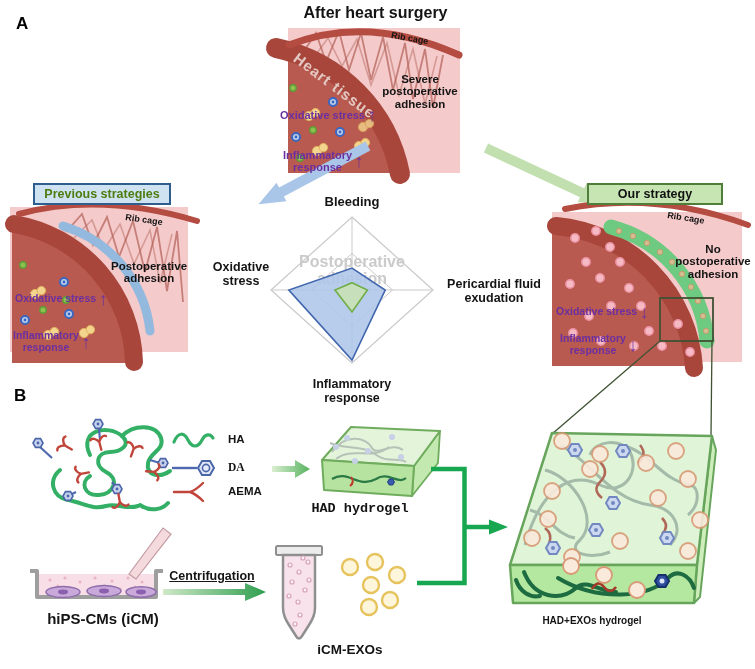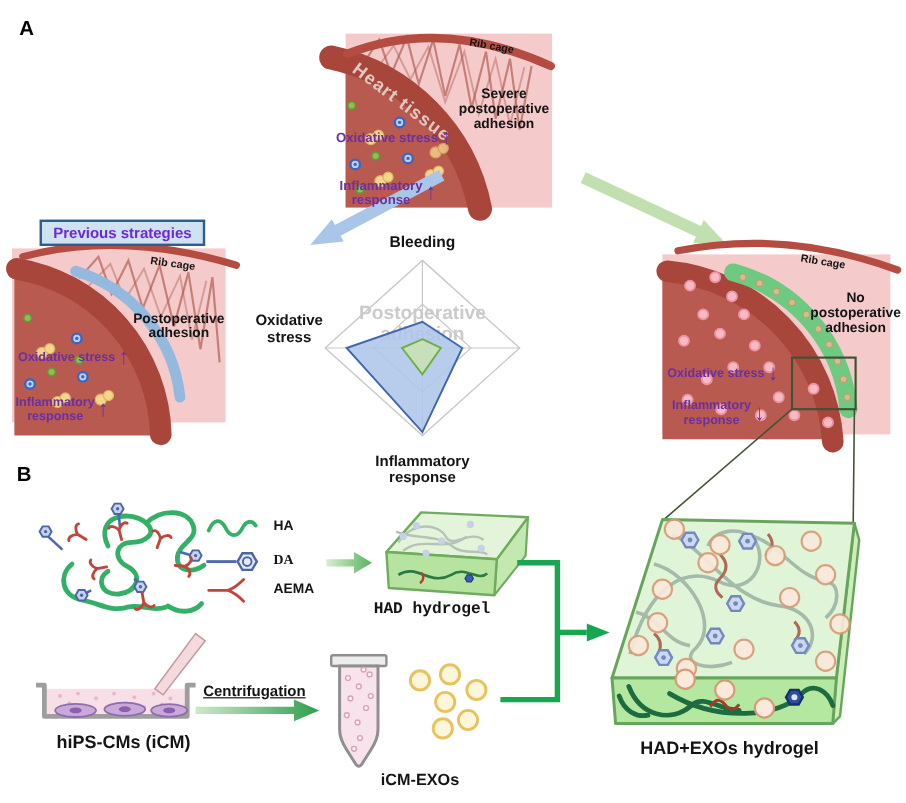--- a/index.html
+++ b/index.html
@@ -12,21 +12,21 @@
   .panel-letter{font-size:17px;font-weight:bold;color:#000;}
   .title{font-size:16px;}
   .ribtxt{font-size:9px;transform-origin:left top;}
   .hearttxt{font-size:15px;color:#e3c8c2;letter-spacing:1px;transform-origin:left top;white-space:nowrap;}
   .purple-row{display:flex;align-items:center;gap:3px;color:#6a2fa0;font-weight:bold;z-index:2;position:absolute;}
   .plbl{font-size:11px;white-space:pre-line;text-align:center;line-height:1.1;}
   .plbl.sm{font-size:10.5px;}
   .parr{font-size:16px;font-weight:bold;line-height:1;transform:scaleY(1.15);}
   .strategy-box{display:flex;align-items:center;justify-content:center;font-weight:bold;
     font-size:12.5px;white-space:nowrap;z-index:2;position:absolute;height:18px;}
-  .prev-box{background:#cfe2f2;border:2px solid #2e5d8e;color:#6d28d9;}
+  .prev-box{background:#cfe2f2;border:2px solid #2e5d8e;color:#4d7c0f;}
   .our-box{background:#c6e5b3;border:2px solid #4f7d3a;color:#111;}
   .axis-lbl{font-size:12.5px;}
   .bleeding-lbl{font-size:13px;}
   .center-lbl{font-size:16px;color:#c2c2c2;opacity:.85;font-weight:bold;}
   .blabel{font-size:15px;}
   .legend-lbl{font-size:11.5px;text-align:left;}
 </style>
 </head>
 <body>
 
@@ -359,37 +359,39 @@
           <circle r="2.5" fill="#dde6f6"></circle>
         </g>
   </g>
 </svg>
 
 <div class="abs under center-lbl lbl" style="left:288px;top:253px;width:128px;">Postoperative
 adhesion</div>
 
 <div class="abs panel-letter" style="left:16px;top:14px;">A</div>
 <div class="abs panel-letter" style="left:14px;top:386px;">B</div>
+<div class="abs lbl title" style="left:278px;top:4px;width:195px;">After heart surgery</div>
 
 <div class="abs lbl ribtxt" style="left:392px;top:31px;transform:rotate(10deg);">Rib cage</div>
 <div class="abs lbl hearttxt" style="left:300px;top:50px;transform:rotate(37deg);">Heart tissue</div>
 <div class="abs lbl" style="left:374px;top:73px;width:92px;font-size:11.5px;">Severe
 postoperative
 adhesion</div>
 <div class="purple-row" style="left:280px;top:107px;">
   <span class="plbl">Oxidative stress</span>
   <span class="parr">↑</span>
 </div>
 <div class="purple-row" style="left:283px;top:149px;">
   <span class="plbl">Inflammatory
 response</span>
   <span class="parr">↑</span>
 </div>
 
 <div class="strategy-box prev-box" style="left:33px;top:183px;width:134px;">Previous strategies</div>
+<div class="strategy-box our-box" style="left:587px;top:183px;width:132px;">Our strategy</div>
 
 <div class="abs lbl ribtxt" style="left:126px;top:213px;transform:rotate(8deg);">Rib cage</div>
 <div class="abs lbl" style="left:102px;top:260px;width:94px;font-size:11.5px;">Postoperative
 adhesion</div>
 <div class="purple-row" style="left:15px;top:291px;">
   <span class="plbl sm">Oxidative stress</span>
   <span class="parr">↑</span>
 </div>
 <div class="purple-row" style="left:13px;top:330px;">
   <span class="plbl sm">Inflammatory
@@ -405,27 +407,29 @@
   <span class="plbl sm">Oxidative stress</span>
   <span class="parr">↓</span>
 </div>
 <div class="purple-row" style="left:560px;top:333px;">
   <span class="plbl sm">Inflammatory
 response</span>
   <span class="parr">↓</span>
 </div>
 
 <div class="abs lbl bleeding-lbl" style="left:310px;top:195px;width:84px;">Bleeding</div>
+<div class="abs lbl axis-lbl" style="left:428px;top:278px;width:132px;">Pericardial fluid
+exudation</div>
 <div class="abs lbl axis-lbl" style="left:300px;top:378px;width:104px;">Inflammatory
 response</div>
 <div class="abs lbl axis-lbl" style="left:204px;top:261px;width:74px;">Oxidative
 stress</div>
 
 <div class="abs lbl legend-lbl" style="left:228px;top:433px;">HA</div>
 <div class="abs lbl legend-lbl" style="left:228px;top:461px;font-family:Liberation Serif, serif;">DA</div>
 <div class="abs lbl legend-lbl" style="left:228px;top:485px;">AEMA</div>
 <div class="abs lbl" style="left:298px;top:502px;width:124px;font-size:13.5px;font-family:Liberation Mono, monospace;">HAD hydrogel</div>
 <div class="abs lbl blabel" style="left:36px;top:611px;width:134px;">hiPS-CMs (iCM)</div>
 <div class="abs lbl" style="left:156px;top:570px;width:112px;font-size:12.5px;text-decoration:underline;">Centrifugation</div>
 <div class="abs lbl" style="left:296px;top:643px;width:108px;font-size:13.5px;">iCM-EXOs</div>
-<div class="abs lbl" style="left:502px;top:616px;width:212px;font-size:15px;">HAD+EXOs hydrogel</div>
+<div class="abs lbl" style="left:486px;top:616px;width:212px;font-size:10px;">HAD+EXOs hydrogel</div>
 
 </div>
 
 </body></html>

